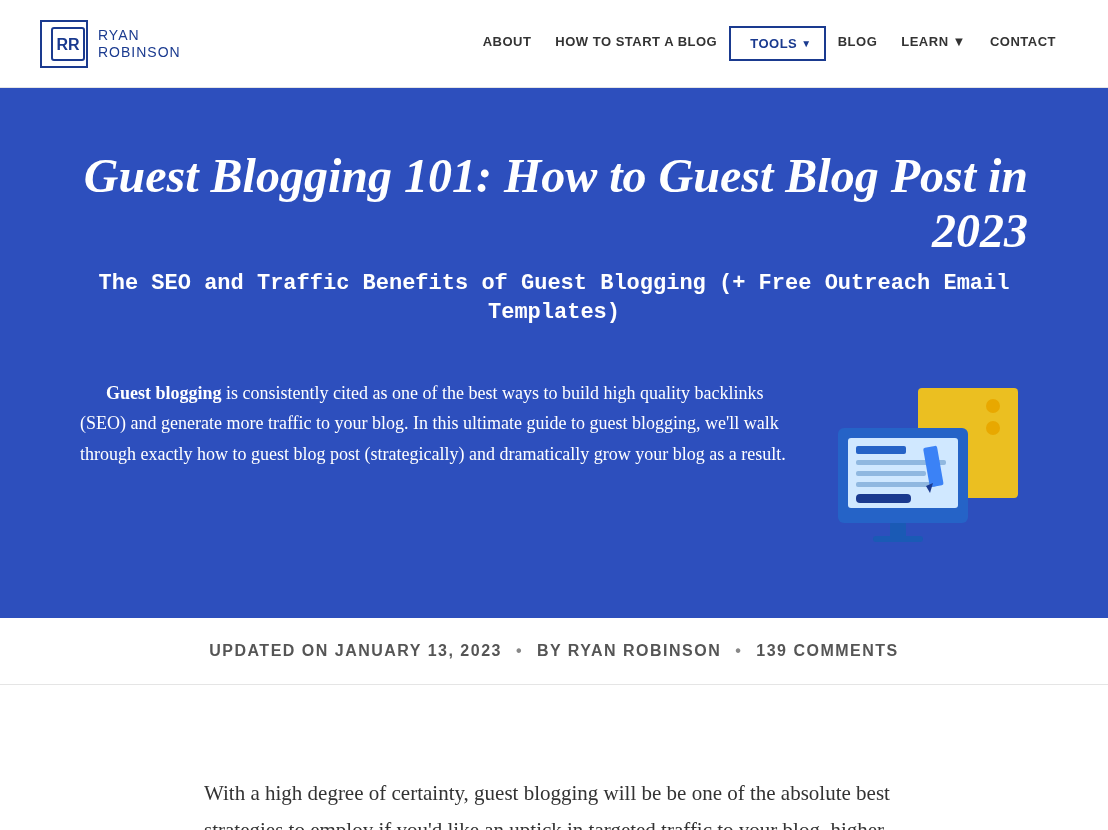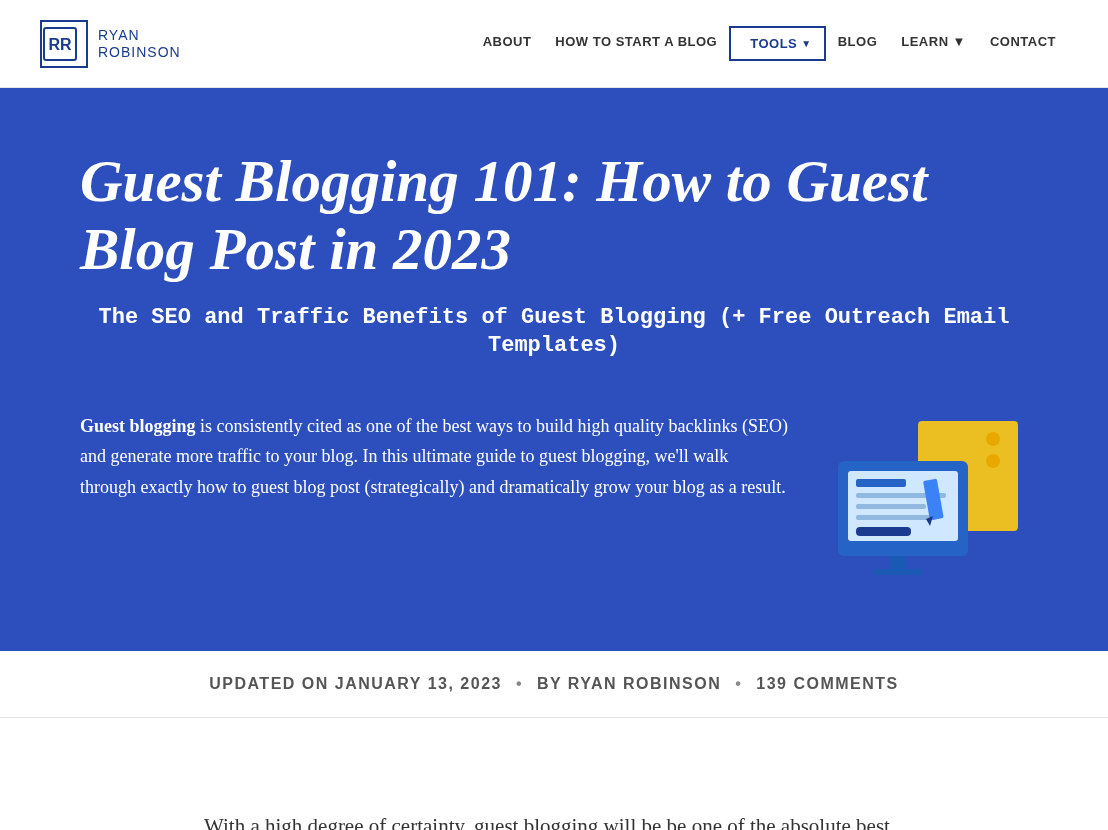--- a/index.html
+++ b/index.html
@@ -21,21 +21,21 @@
       gap: 10px;
       text-decoration: none;
       color: #1a3a8f;
     }
     .logo-icon {
       width: 48px;
       height: 48px;
       border: 2px solid #1a3a8f;
       display: flex;
       align-items: center;
-      justify-content: flex-start;
+      justify-content: flex-end;
       font-weight: 900;
       font-size: 18px;
       font-family: Arial, sans-serif;
       color: #1a3a8f;
       flex-shrink: 0;
     }
     .logo-text {
       font-family: Arial, sans-serif;
       font-weight: 400;
       font-size: 14px;
@@ -78,26 +78,26 @@
       gap: 4px;
     }
 
     
     .hero {
       background-color: #2d4fbd;
       padding: 60px 80px 60px 80px;
       color: #fff;
     }
     .hero-title {
-      font-size: 59px;
+      font-size: 48px;
       font-weight: 900;
       font-family: Georgia, serif;
       color: #fff;
-      text-align: left;
-      margin-bottom: 20px;
+      text-align: right;
+      margin-bottom: 12px;
       line-height: 1.15;
       font-style: italic;
     }
     .hero-subtitle {
       font-size: 22px;
       font-weight: 700;
       font-family: Liberation Mono, monospace;
       color: #fff;
       text-align: center;
       margin-bottom: 50px;
@@ -113,20 +113,21 @@
     }
     .hero-text {
       flex: 1;
       font-size: 18px;
       line-height: 1.7;
       color: #fff;
       font-family: Georgia, serif;
     }
     .hero-text strong {
       font-weight: 900;
+      margin-left: 26px;
     }
     .hero-image {
       flex-shrink: 0;
       width: 200px;
       display: flex;
       align-items: center;
       justify-content: center;
     }
 
     

